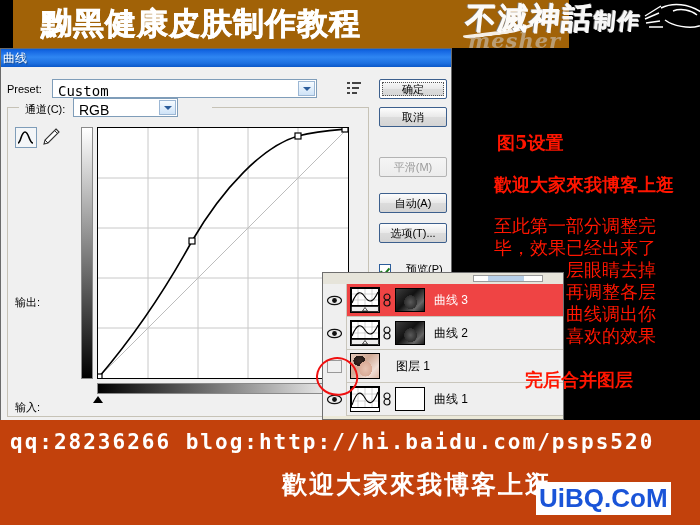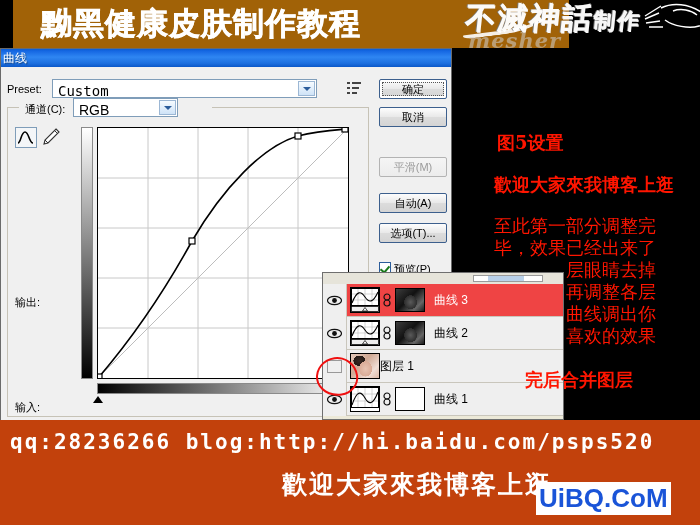--- a/index.html
+++ b/index.html
@@ -110,21 +110,21 @@
   .in-label{position:absolute;left:14px;top:333px;}
 
   
   .btn{position:absolute;left:378px;width:68px;height:20px;
     background:linear-gradient(to bottom,#fdfdfd,#e9e9e9 48%,#dcdcdc 52%,#d4d4d4);
     border:1px solid #3c5f8d;border-radius:2px;box-sizing:border-box;
     font-size:11px;color:#000;display:flex;align-items:center;justify-content:center;}
   .btn.default{box-shadow:inset 0 0 0 1px #fff, inset 0 0 0 2px #fff;outline:1px dotted #555;outline-offset:-4px;}
   .btn.disabled{color:#9b9b9b;border-color:#b3b3b3;
     background:linear-gradient(to bottom,#f5f5f5,#ececec);}
-  .chk-row{position:absolute;left:378px;top:195px;display:flex;align-items:flex-start;gap:3px;}
+  .chk-row{position:absolute;left:378px;top:195px;display:flex;align-items:center;gap:15px;}
   .chk{width:12px;height:12px;background:#fff;border:1px solid #2c5d9b;box-sizing:border-box;position:relative;}
   .chk:after{content:"";position:absolute;left:2px;top:1px;width:4px;height:7px;
     border:solid #1a7a1a;border-width:0 2px 2px 0;transform:rotate(40deg);}
 
   
   .layers{position:absolute;left:322px;top:272px;width:242px;height:148px;
     background:#ece9d8;border:1px solid #6f6f6f;box-sizing:border-box;overflow:hidden;}
   .layers-head{position:absolute;left:0;top:0;width:100%;height:11px;background:#e6e4da;border-bottom:1px solid #bdbab0;}
   .head-slider{position:absolute;left:150px;top:2px;width:70px;height:7px;background:#fff;border:1px solid #9a9a9a;box-sizing:border-box;}
   .head-slider i{position:absolute;left:14px;top:0;width:36px;height:5px;background:#b9d1ea;}
@@ -371,21 +371,21 @@
       <span class="layer-name">曲线 2</span>
     </div>
 
     <div class="layer-row" style="top:77px">
       <div class="eye-cell">
         <span class="eye-empty"></span>
       </div>
       <div class="thumb">
           <div class="photo"></div>
         </div>
-      <span class="layer-name" style="margin-left:0">图层 1</span>
+      <span class="layer-name" style="margin-left:16px">图层 1</span>
     </div>
 
     <div class="layer-row" style="top:110px">
       <div class="eye-cell">
         <span class="eye">
           <svg width="15" height="11" viewBox="0 0 15 11">
               <ellipse cx="7.5" cy="5.5" rx="7" ry="4.2" fill="none" stroke="#111" stroke-width="1.2"></ellipse>
               <circle cx="7.5" cy="5.5" r="2.4" fill="#111"></circle>
             </svg>
         </span>

